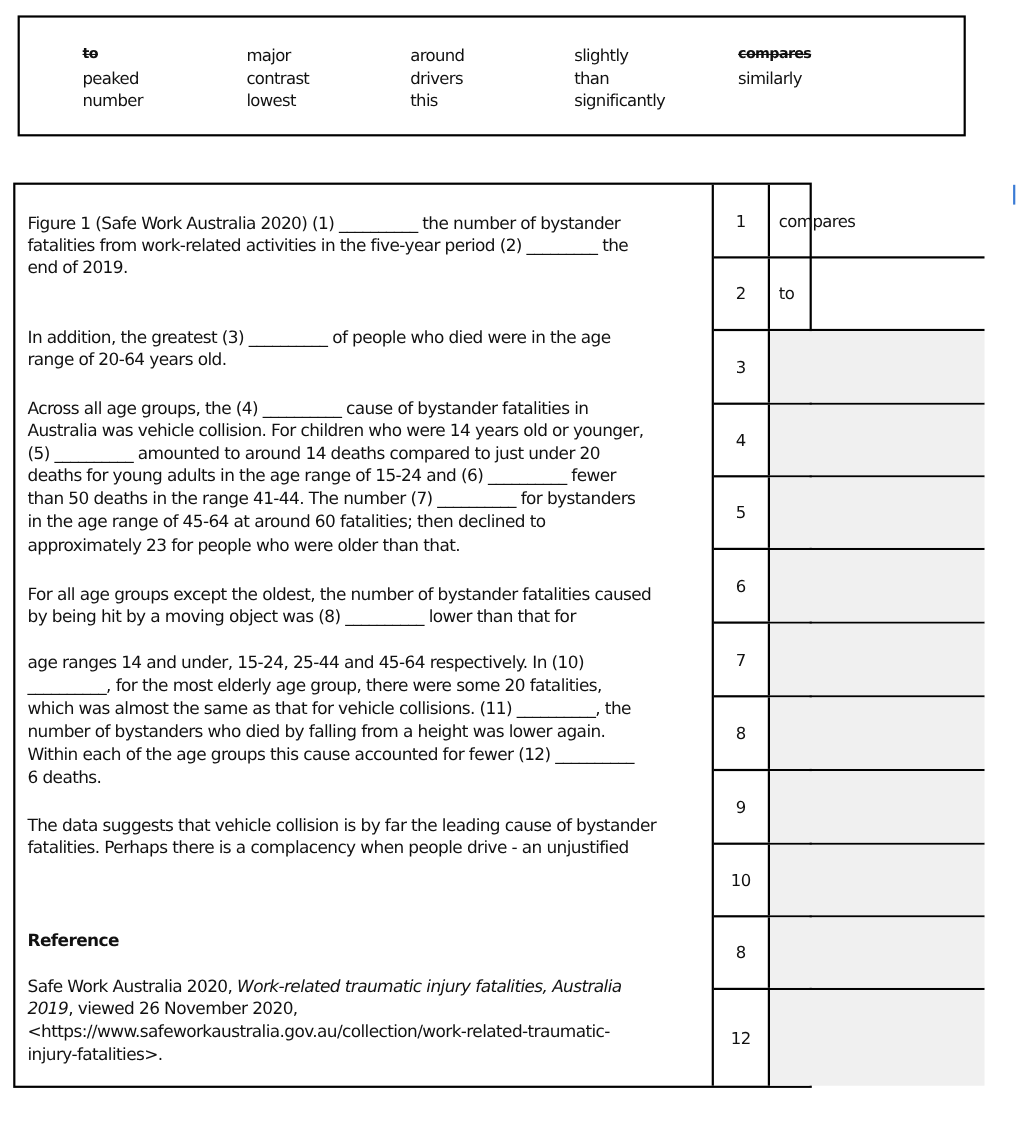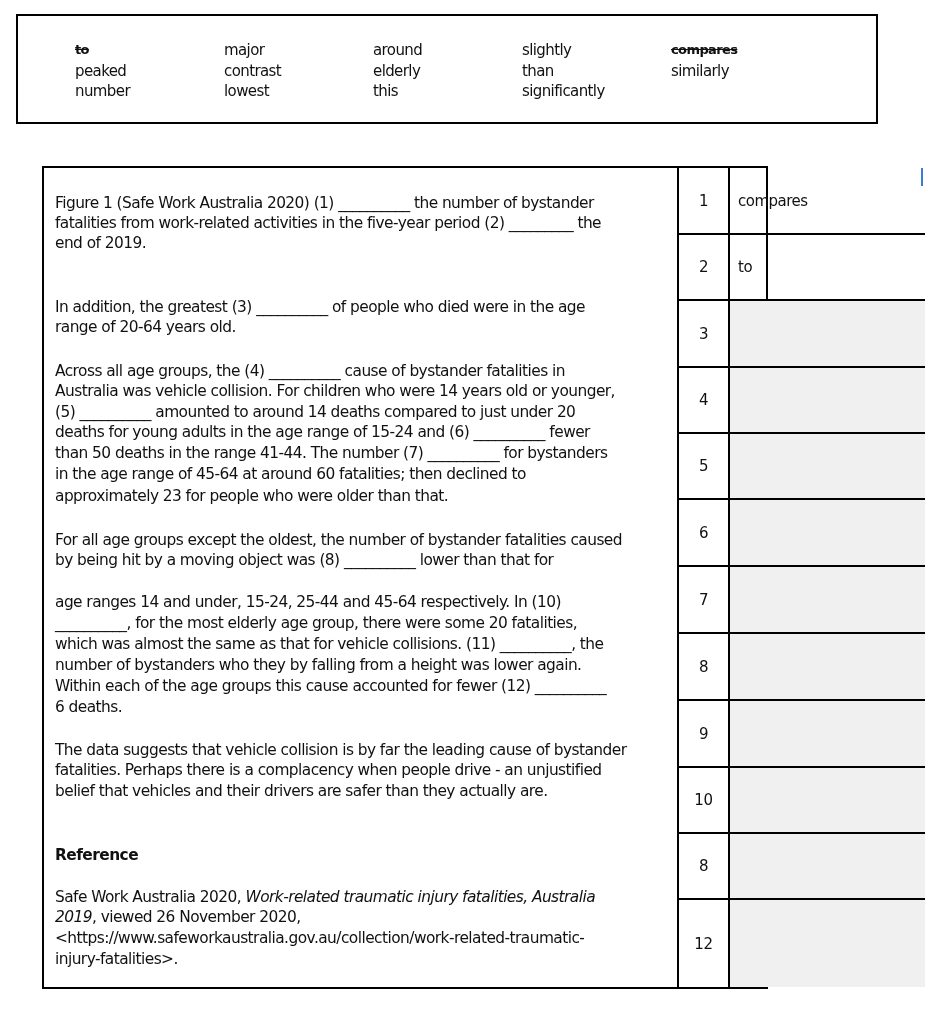--- a/index.html
+++ b/index.html
@@ -13,21 +13,21 @@
     border: 2px solid #000;
   }
   .wb-col {
     position: absolute; top: 24px;
     font-size: 15px; line-height: 20.5px; letter-spacing: -0.6px;
   }
   .wb-word { display: block; white-space: nowrap; }
   .wb-word.used { text-decoration: line-through; font-weight: bold; font-size: 13px; }
 
   .main-table {
-    position: absolute; left: 42px; top: 166px; width: 726px; height: 823px;
+    position: absolute; left: 12px; top: 166px; width: 726px; height: 823px;
     border: 2px solid #000; box-sizing: border-box;
   }
   .passage {
     position: absolute; left: 0; top: 0; width: 635px; height: 100%;
     border-right: 2px solid #000; box-sizing: border-box;
   }
   .line {
     position: absolute; left: 11px; white-space: nowrap;
     font-size: 15.4px; letter-spacing: -0.55px; line-height: 20px;
   }
@@ -66,21 +66,21 @@
     <span class="wb-word">peaked</span>
     <span class="wb-word">number</span>
   </div>
   <div class="wb-col" style="left:206px">
     <span class="wb-word">major</span>
     <span class="wb-word">contrast</span>
     <span class="wb-word">lowest</span>
   </div>
   <div class="wb-col" style="left:355px">
     <span class="wb-word">around</span>
-    <span class="wb-word">elderly</span>
+    <span class="wb-word">drivers</span>
     <span class="wb-word">this</span>
   </div>
   <div class="wb-col" style="left:504px">
     <span class="wb-word">slightly</span>
     <span class="wb-word">than</span>
     <span class="wb-word">significantly</span>
   </div>
   <div class="wb-col" style="left:653px">
     <span class="wb-word used">compares</span>
     <span class="wb-word">similarly</span>
@@ -99,26 +99,25 @@
     <div class="line" style="top:234px">(5) __________ amounted to around 14 deaths compared to just under 20</div>
     <div class="line" style="top:254px">deaths for young adults in the age range of 15-24 and (6) __________ fewer</div>
     <div class="line" style="top:275px">than 50 deaths in the range 41-44. The number (7) __________ for bystanders</div>
     <div class="line" style="top:296px">in the age range of 45-64 at around 60 fatalities; then declined to</div>
     <div class="line" style="top:318px">approximately 23 for people who were older than that.</div>
     <div class="line" style="top:362px">For all age groups except the oldest, the number of bystander fatalities caused</div>
     <div class="line" style="top:382px">by being hit by a moving object was (8) __________ lower than that for</div>
     <div class="line" style="top:424px">age ranges 14 and under, 15-24, 25-44 and 45-64 respectively. In (10)</div>
     <div class="line" style="top:445px">__________, for the most elderly age group, there were some 20 fatalities,</div>
     <div class="line" style="top:466px">which was almost the same as that for vehicle collisions. (11) __________, the</div>
-    <div class="line" style="top:487px">number of bystanders who they by falling from a height was lower again.</div>
+    <div class="line" style="top:487px">number of bystanders who died by falling from a height was lower again.</div>
     <div class="line" style="top:508px">Within each of the age groups this cause accounted for fewer (12) __________</div>
     <div class="line" style="top:529px">6 deaths.</div>
     <div class="line" style="top:572px">The data suggests that vehicle collision is by far the leading cause of bystander</div>
     <div class="line" style="top:592px">fatalities. Perhaps there is a complacency when people drive - an unjustified</div>
-    <div class="line" style="top:613px">belief that vehicles and their drivers are safer than they actually are.</div>
 
     <div class="line bold" style="top:677px">Reference</div>
     <div class="line" style="top:719px"><span>Safe Work Australia 2020, </span><em>Work-related traumatic injury fatalities, Australia</em></div>
     <div class="line" style="top:739px"><em>2019</em><span>, viewed 26 November 2020,</span></div>
     <div class="line" style="top:760px">&lt;https://www.safeworkaustralia.gov.au/collection/work-related-traumatic-</div>
     <div class="line" style="top:781px">injury-fatalities&gt;.</div>
   </div>
 
   <div class="answers">
     <div class="ans-row" style="top:0;height:67px">

